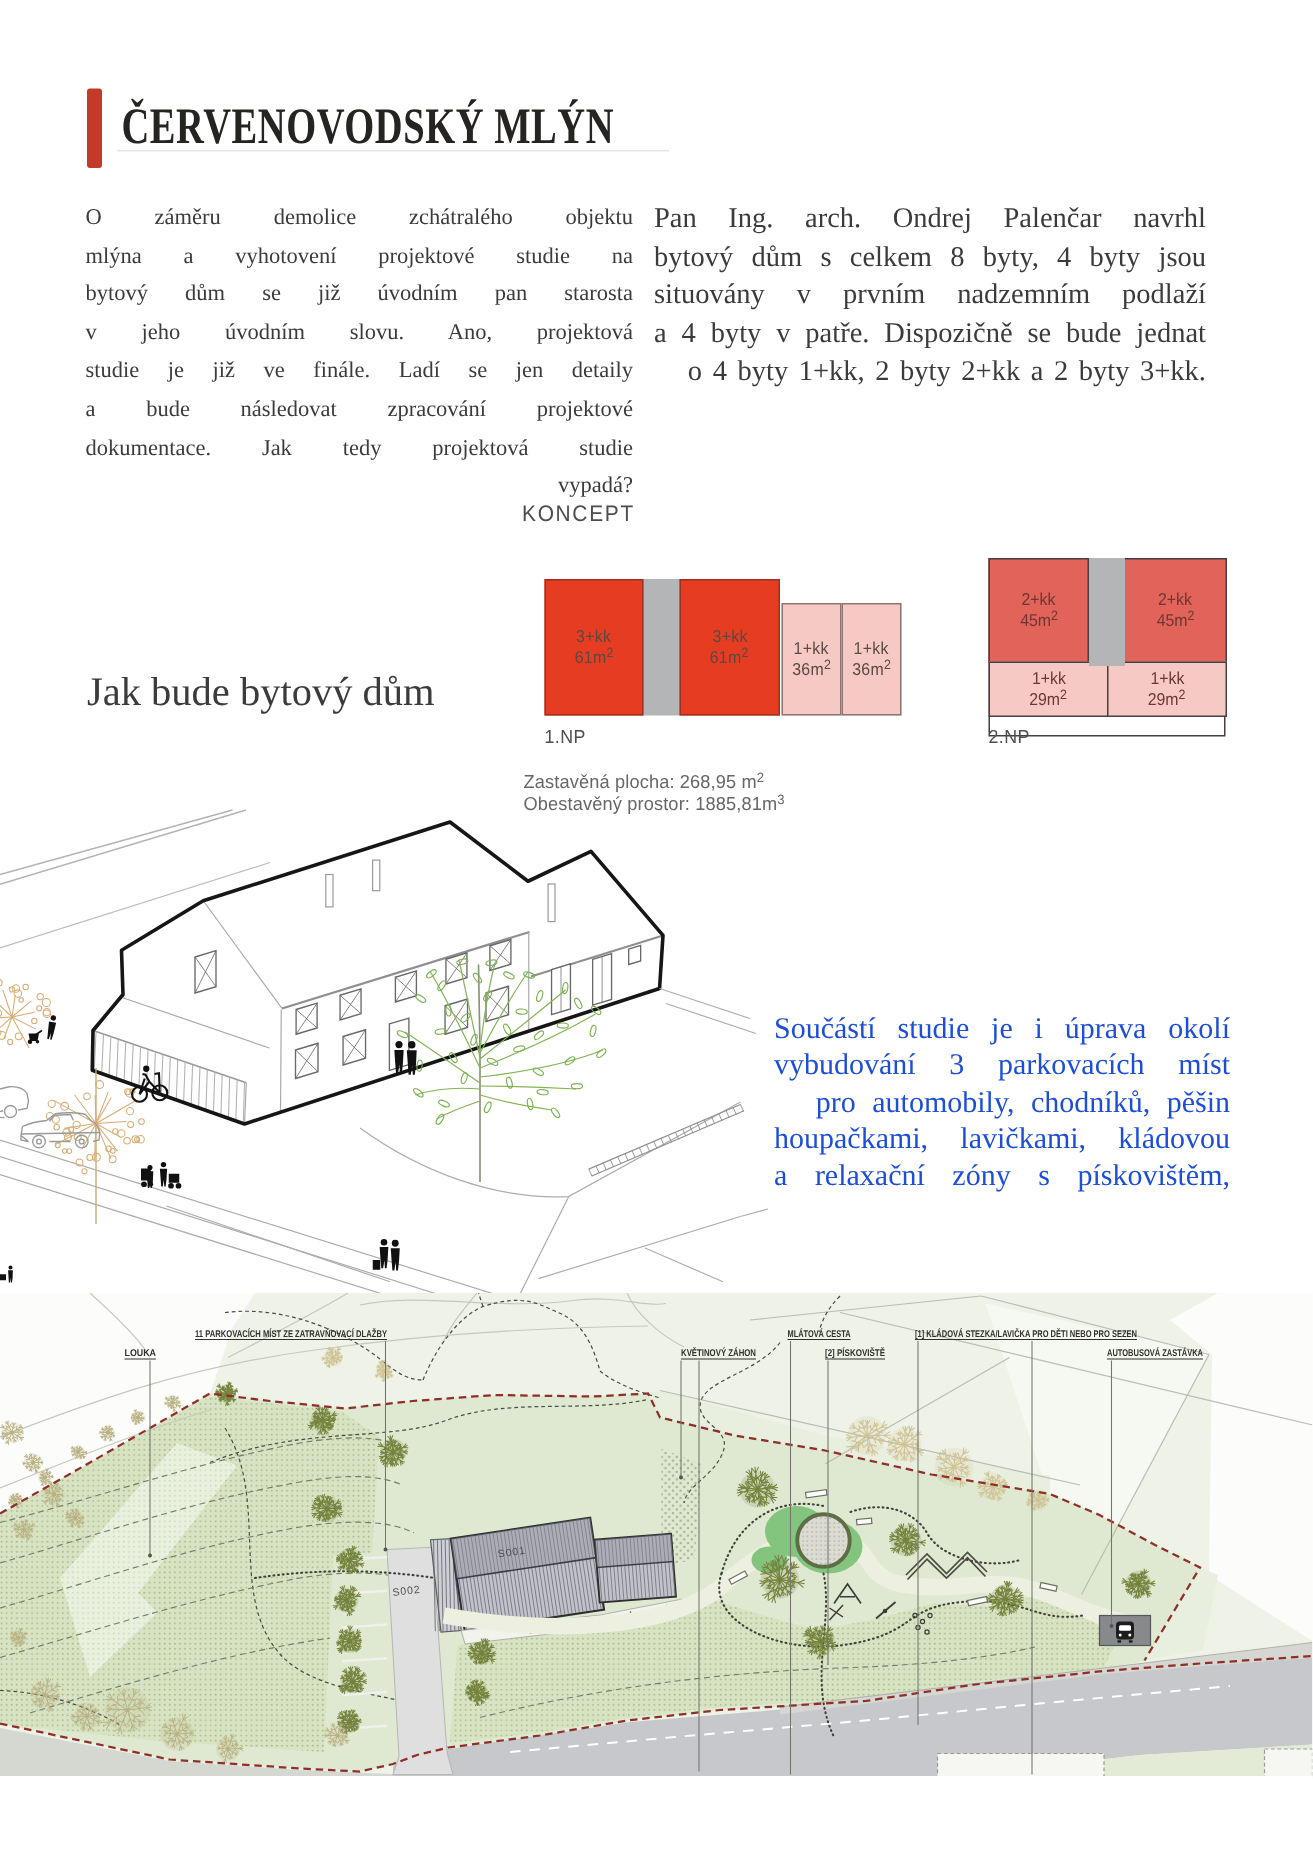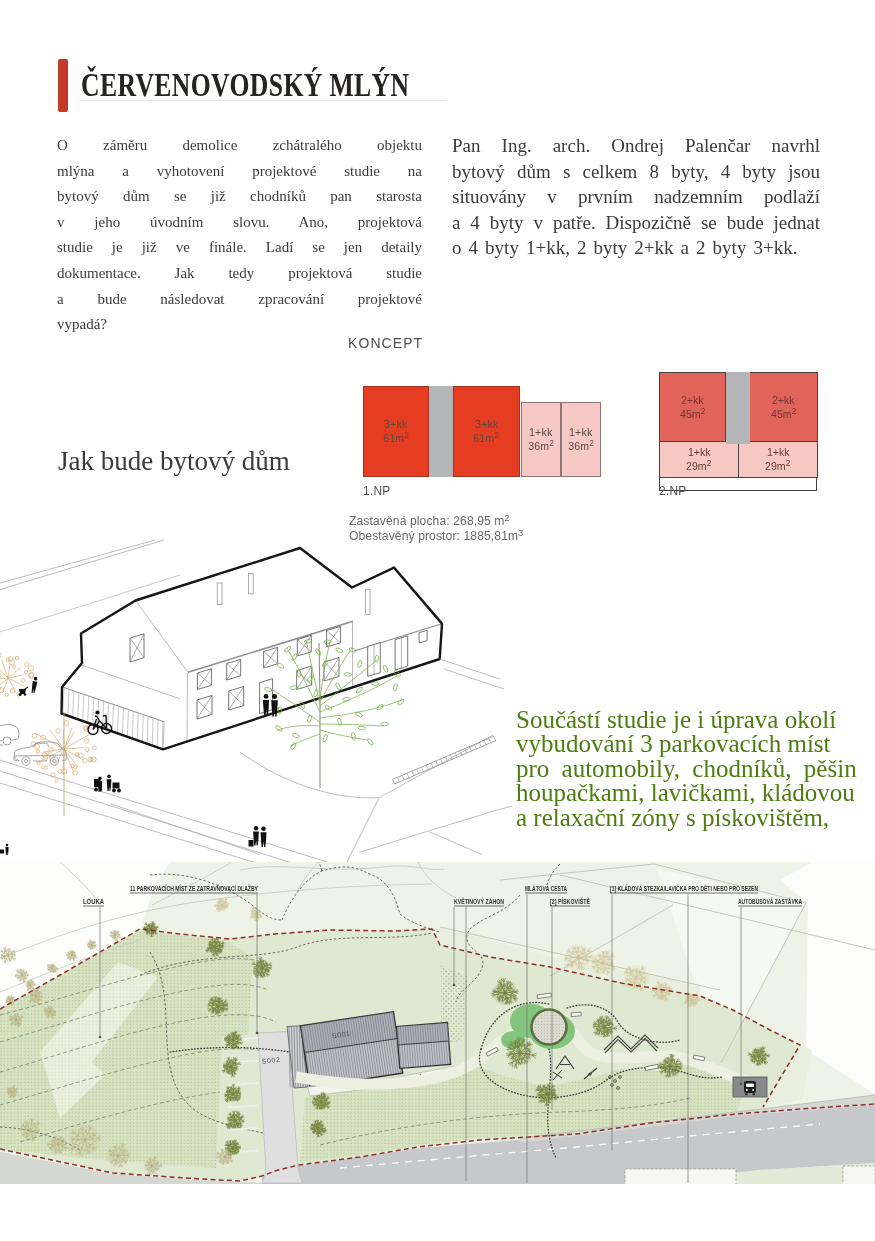--- a/index.html
+++ b/index.html
@@ -1,46 +1,46 @@
 <!DOCTYPE html>
 <html><head>
 <meta charset="utf-8">
 <style>
 * { margin:0; padding:0; box-sizing:border-box; }
 html,body { width:875px; height:1241px; background:#ffffff; }
 body { position:relative; font-family:"Liberation Serif", serif; }
 .abs { position:absolute; }
 .jl { text-align:justify; text-align-last:justify; white-space:nowrap; }
-.jn { text-align:left; white-space:nowrap; }
+.jn { text-align:right; white-space:nowrap; }
 #redbar { left:58px; top:59px; width:10px; height:53px; background:#c43a29; border-radius:2px; }
 #title { left:81px; top:66px; font-size:34px; font-weight:bold; color:#262420; letter-spacing:0.5px; white-space:nowrap; transform:scaleX(0.755); transform-origin:left top; }
 #col1 { left:57px; top:133px; width:365px; font-size:15px; line-height:25.6px; color:#3b3b3b; }
-#col2 { left:452px; top:133px; width:368px; font-size:19px; line-height:25.6px; color:#3b3b3b; }
+#col2 { left:436px; top:133px; width:368px; font-size:19px; line-height:25.6px; color:#3b3b3b; }
 #koncept { left:348px; top:334px; font-size:15px; font-family:"Liberation Sans",sans-serif; color:#4d4d4f; letter-spacing:1.2px; transform:scaleX(0.93); transform-origin:left top; }
 .fp { position:absolute; display:flex; flex-direction:column; align-items:center; justify-content:center; font-family:"Liberation Sans",sans-serif; font-size:11.5px; line-height:14px; letter-spacing:0.2px; }
 .fp span { transform:scaleX(0.92); }
 .fpl { position:absolute; font-family:"Liberation Sans",sans-serif; font-size:12.5px; color:#4e4e50; letter-spacing:0.3px; transform:scaleX(0.95); transform-origin:left top; }
 #question { left:58px; top:450px; font-size:27px; line-height:23.3px; color:#3b3b3b; }
 #stats { left:349px; top:515px; font-family:"Liberation Sans",sans-serif; font-size:12.5px; line-height:13.8px; color:#66676a; letter-spacing:0.1px; transform:scaleX(0.97); transform-origin:left top; }
-#para { left:516px; top:708px; width:304px; font-size:25px; line-height:24.4px; color:#4d7c0f; }
+#para { left:516px; top:674px; width:304px; font-size:20px; line-height:24.4px; color:#1d4ed8; }
 sup { font-size:9px; vertical-align:baseline; position:relative; top:-4px; }
 </style>
 </head>
 <body>
 <div id="redbar" class="abs"></div>
 <div class="abs" style="left:78px;top:100px;width:368px;height:1px;background:rgba(0,0,0,0.10);"></div>
 <div id="title" class="abs">ČERVENOVODSKÝ MLÝN</div>
 <div id="col1" class="abs">
 <div class="jl">O záměru demolice zchátralého objektu</div>
 <div class="jl">mlýna a vyhotovení projektové studie na</div>
-<div class="jl">bytový dům se již chodníků pan starosta</div>
+<div class="jl">bytový dům se již úvodním pan starosta</div>
 <div class="jl">v jeho úvodním slovu. Ano, projektová</div>
 <div class="jl">studie je již ve finále. Ladí se jen detaily</div>
+<div class="jl">a bude následovat zpracování projektové</div>
 <div class="jl">dokumentace. Jak tedy projektová studie</div>
-<div class="jl">a bude následovat zpracování projektové</div>
 <div class="jn">vypadá?</div>
 </div>
 <div id="col2" class="abs">
 <div class="jl">Pan Ing. arch. Ondrej Palenčar navrhl</div>
 <div class="jl">bytový dům s celkem 8 byty, 4 byty jsou</div>
 <div class="jl">situovány v prvním nadzemním podlaží</div>
 <div class="jl">a 4 byty v patře. Dispozičně se bude jednat</div>
 <div class="jn" style="word-spacing:2.3px">o 4 byty 1+kk, 2 byty 2+kk a 2 byty 3+kk.</div>
 </div>
 <div id="koncept" class="abs">KONCEPT</div>

